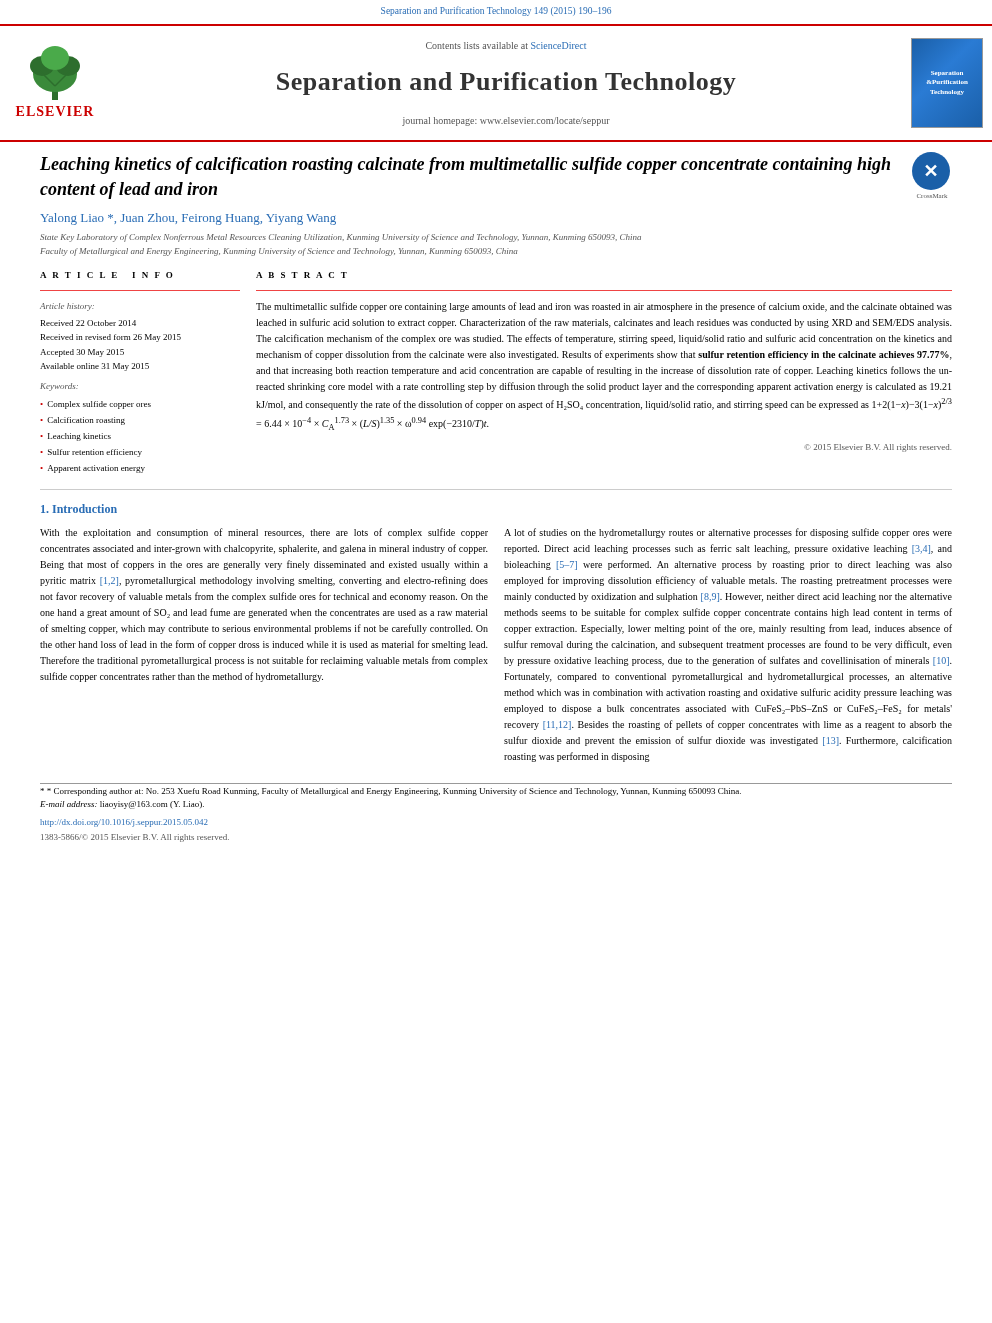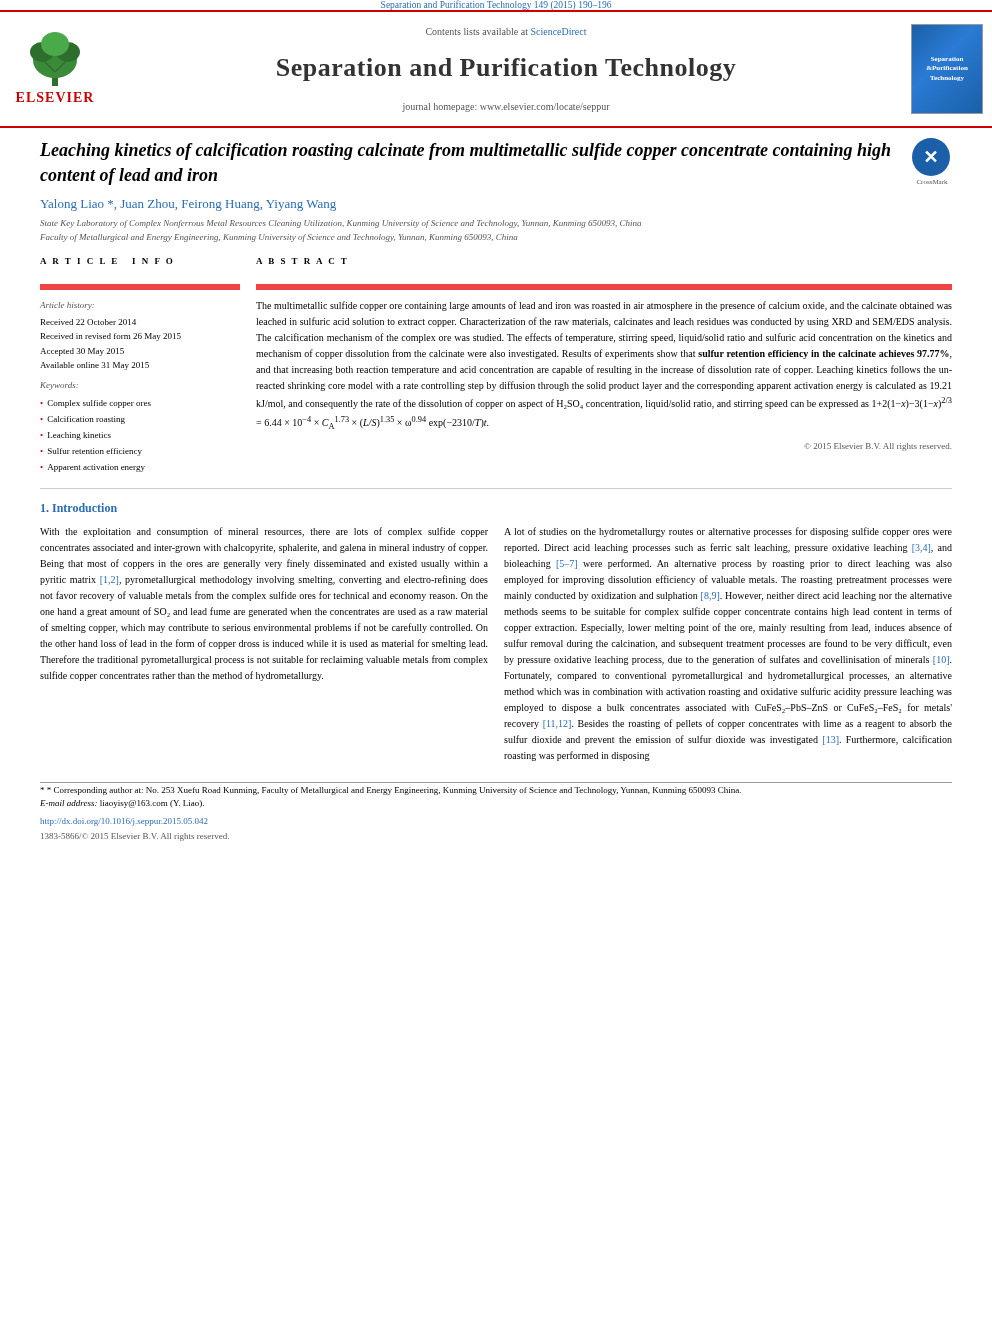--- a/index.html
+++ b/index.html
@@ -150,22 +150,22 @@
       flex-shrink: 0;
     }
     .col-right {
       flex: 1;
     }
     .section-header {
       font-size: 9px;
       font-weight: bold;
       letter-spacing: 2px;
       text-transform: uppercase;
-      border-bottom: 6px solid #ef4444;
-      padding-bottom: 18px;
+      border-bottom: 1px solid #ef4444;
+      padding-bottom: 10px;
       margin-bottom: 8px;
       color: #000;
     }
     .article-info-block {
       font-size: 9px;
       line-height: 1.6;
       color: #000;
     }
     .article-info-block .info-label {
       font-style: italic;
@@ -255,21 +255,22 @@
     }
     .issn-line {
       font-size: 9px;
       color: #555;
       margin-top: 2px;
     }
     .page-header-line {
       font-size: 9.5px;
       color: #2a6db5;
       text-align: center;
-      margin-bottom: 0;
+      margin-bottom: 8px;
+      padding-top: 6px;
     }
   </style>
 </head>
 <body>
 
 <div class="page-header-line">Separation and Purification Technology 149 (2015) 190–196</div>
 
 <div class="journal-banner">
   <div class="banner-left">
     <div class="elsevier-logo">

